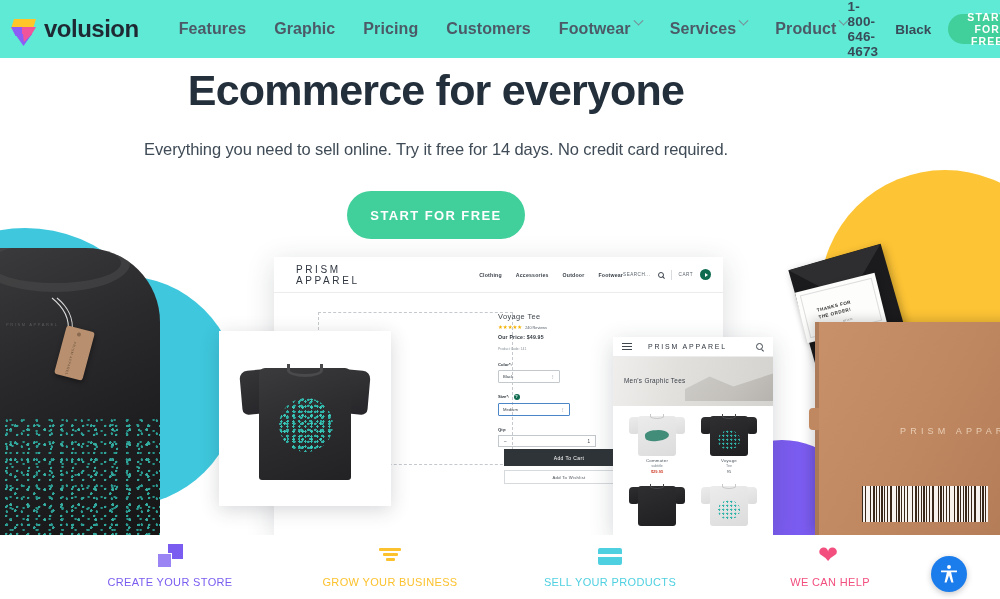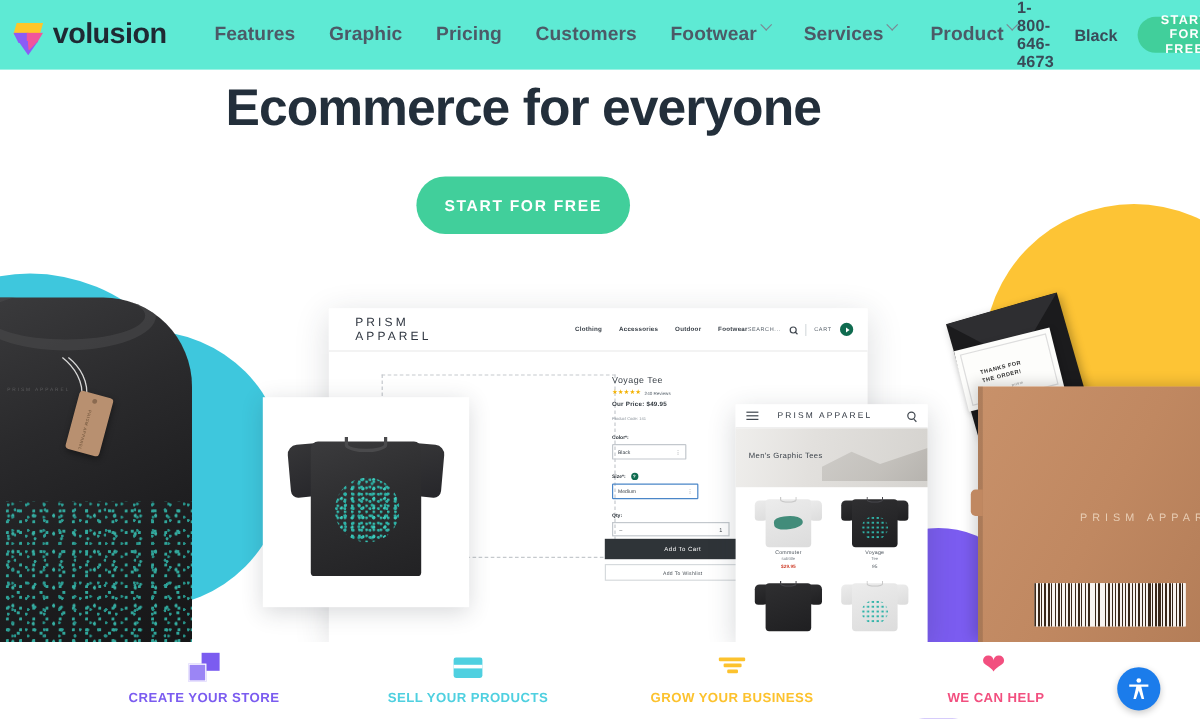--- a/index.html
+++ b/index.html
@@ -255,21 +255,21 @@
   .tee-dots {
     position: absolute; left: 38px; top: 40px; width: 54px; height: 54px;
     border-radius: 50%; overflow: hidden;
     background-image:
       radial-gradient(circle at 20% 30%, #2fb3a8 1.1px, transparent 1.4px),
       radial-gradient(circle at 62% 18%, #3ccabb 1.2px, transparent 1.5px),
       radial-gradient(circle at 40% 70%, #35c0b2 1px, transparent 1.3px),
       radial-gradient(circle at 82% 55%, #2aa79c 1.2px, transparent 1.5px);
     background-size: 7px 6px, 9px 8px, 6px 5px, 11px 9px;
   }
-  .md-info { position: absolute; left: 236px; top: 55px; width: 140px; }
+  .md-info { position: absolute; left: 224px; top: 55px; width: 140px; }
   .md-title { font-size: 7.4px; color: #3d444b; letter-spacing: .4px; }
   .md-stars { margin-top: 4px; display: flex; align-items: center; gap: 1px; }
   .md-stars .st { color: #f3b100; font-size: 5.4px; line-height: 1; }
   .md-rev { font-size: 3.8px; color: #56606a; margin-left: 2px; }
   .md-price { font-size: 5.2px; color: #2f363d; font-weight: bold; margin-top: 4px; letter-spacing: .2px; }
   .md-code { font-size: 3.4px; color: #8a929a; margin-top: 7px; }
   .md-flabel { font-size: 4.2px; color: #2f363d; font-weight: bold; margin-top: 11px; }
   .md-select {
     margin-top: 3px; width: 62px; height: 13px; border: 1px solid #c3c8cd;
     border-radius: 1px; display: flex; align-items: center; justify-content: space-between;
@@ -375,21 +375,21 @@
   
   .features {
     position: absolute; left: 0; bottom: 0; width: 1000px; height: 64px;
     background: #fff; z-index: 55;
     display: flex; align-items: flex-start; justify-content: space-around;
     padding: 0 60px;
   }
   .feat { display: flex; flex-direction: column; align-items: center; width: 200px; cursor: pointer; }
   .feat-ico { height: 26px; display: flex; align-items: center; justify-content: center; margin-top: 8px; }
   .feat-label {
-    margin-top: 7px; font-size: 11px; font-weight: bold; letter-spacing: .35px;
+    margin-top: 7px; font-size: 11px; font-weight: normal; letter-spacing: .35px;
   }
   .ico-store { position: relative; width: 26px; height: 24px; }
   .ico-store .sq-back {
     position: absolute; right: 0; top: 0; width: 15px; height: 15px; background: #7b5cf0;
   }
   .ico-store .sq-front {
     position: absolute; left: 0; bottom: 0; width: 15px; height: 15px;
     background: #9b85f5; border: 1.5px solid #fff;
   }
   .ico-card { width: 24px; height: 17px; background: #4fd0e0; border-radius: 2px; position: relative; }
@@ -614,51 +614,52 @@
     </div>
     <div class="header-right">
       <div class="phone">1-800-646-4673</div>
       <div class="login">Black</div>
       <button class="btn-free-sm">START FOR FREE</button>
     </div>
   </div>
 
   <div class="hero">
     <h1>Ecommerce for everyone</h1>
+    <p>Everything you need to sell online. Try it free for 14 days. No credit card required.</p>
     <button class="btn-free-lg">START FOR FREE</button>
   </div>
 
   <div class="features">
     <div class="feat">
       <div class="feat-ico">
         <div class="ico-store">
             <div class="sq-back"></div>
             <div class="sq-front"></div>
           </div>
       </div>
       <div class="feat-label" style="color:#7b5cf0">CREATE YOUR STORE</div>
     </div>
     <div class="feat">
       <div class="feat-ico">
-        <div class="ico-card"></div>
-      </div>
-      <div class="feat-label" style="color:#4fd0e0">SELL YOUR PRODUCTS</div>
-    </div>
-    <div class="feat">
-      <div class="feat-ico">
         <div class="ico-grow">
             <i></i>
             <i></i>
             <i></i>
           </div>
       </div>
       <div class="feat-label" style="color:#fcc22e">GROW YOUR BUSINESS</div>
     </div>
     <div class="feat">
       <div class="feat-ico">
+        <div class="ico-card"></div>
+      </div>
+      <div class="feat-label" style="color:#4fd0e0">SELL YOUR PRODUCTS</div>
+    </div>
+    <div class="feat">
+      <div class="feat-ico">
         <div class="ico-heart">❤</div>
       </div>
       <div class="feat-label" style="color:#f24f7f">WE CAN HELP</div>
     </div>
   </div>
 
   <div class="a11y">
     <svg viewBox="0 0 24 24">
       <circle cx="12" cy="4.4" r="2.1" fill="#fff"></circle>
       <path d="M3.3 8.2 H20.7 V10.1 H14.3 L16.9 21.2 H14.6 L12 13.6 L9.4 21.2 H7.1 L9.7 10.1 H3.3 Z" fill="#fff"></path>

